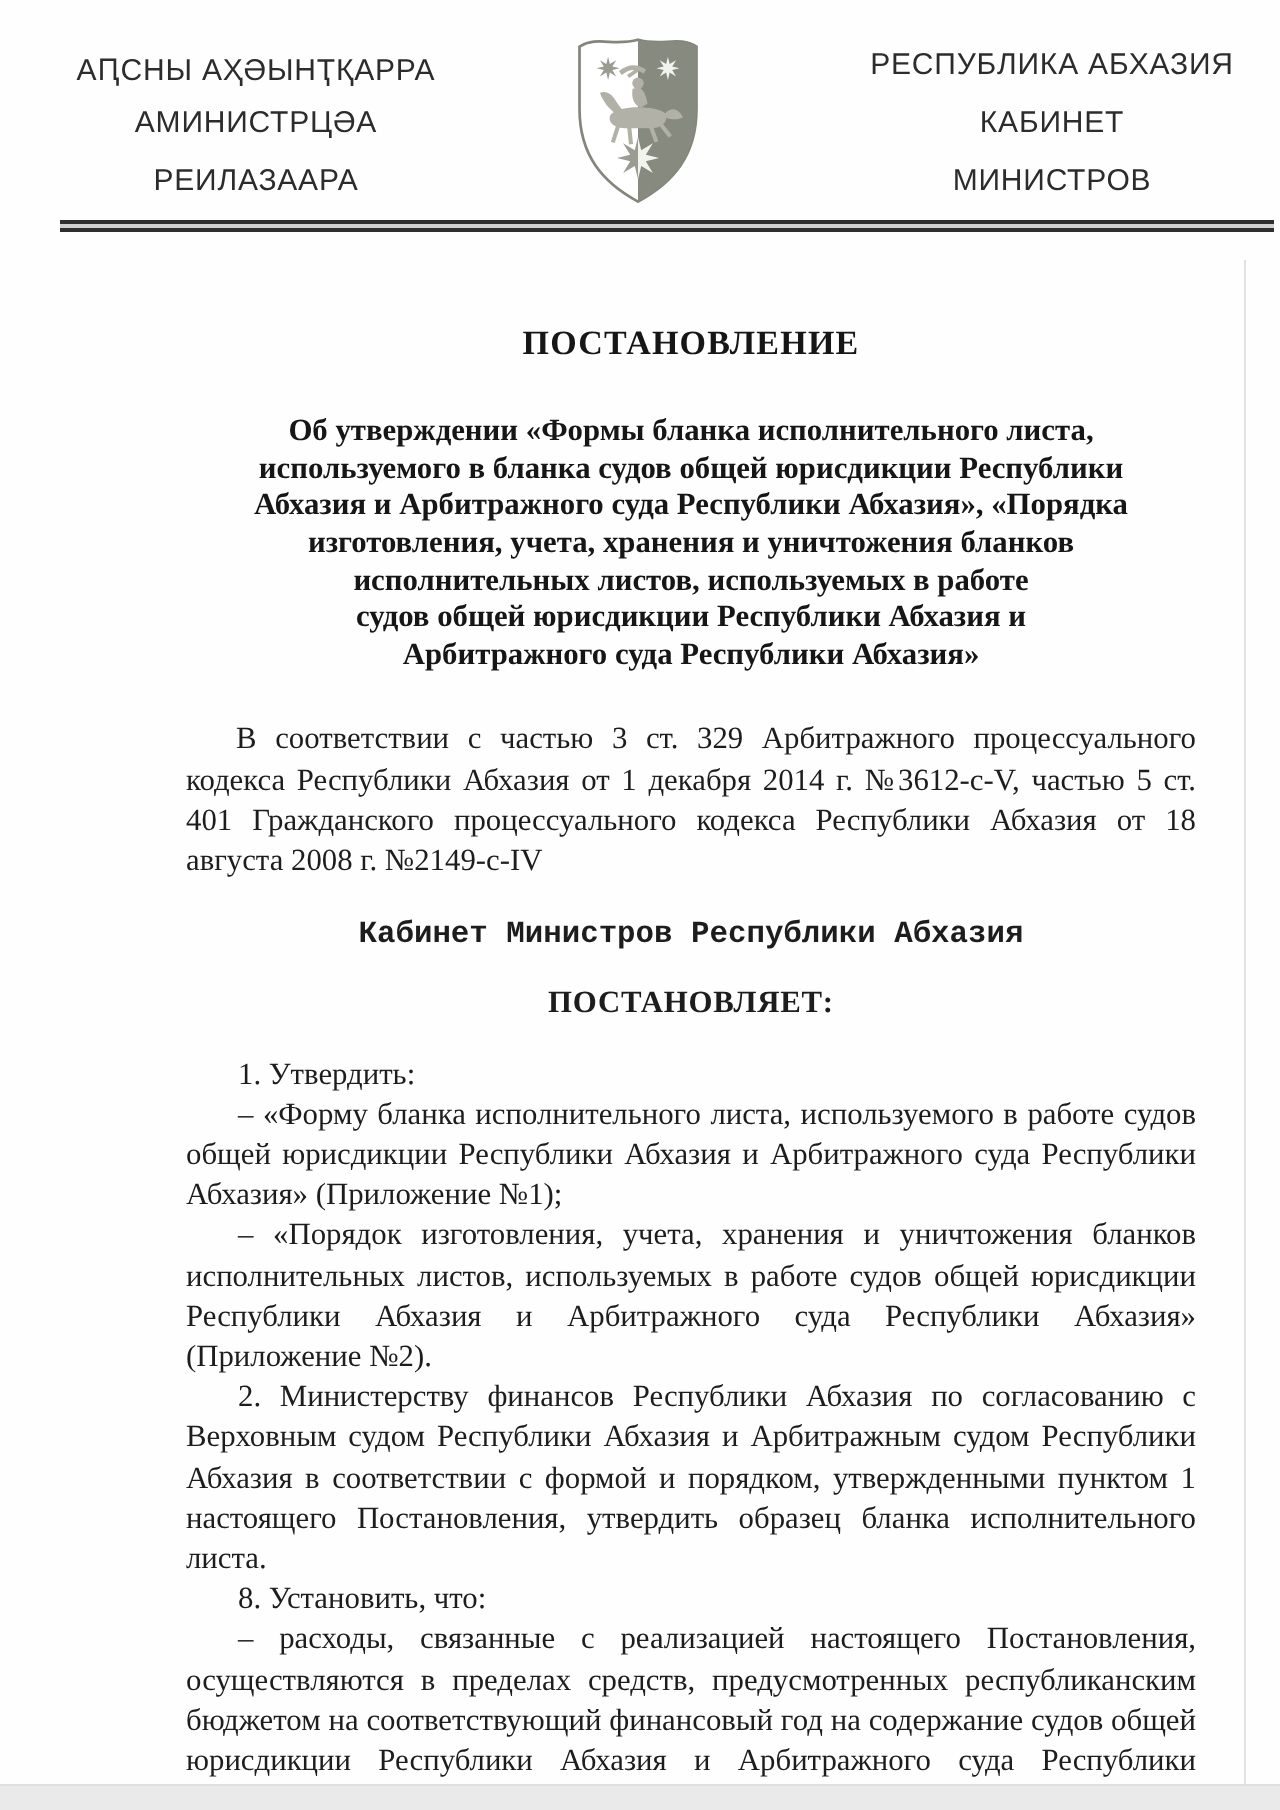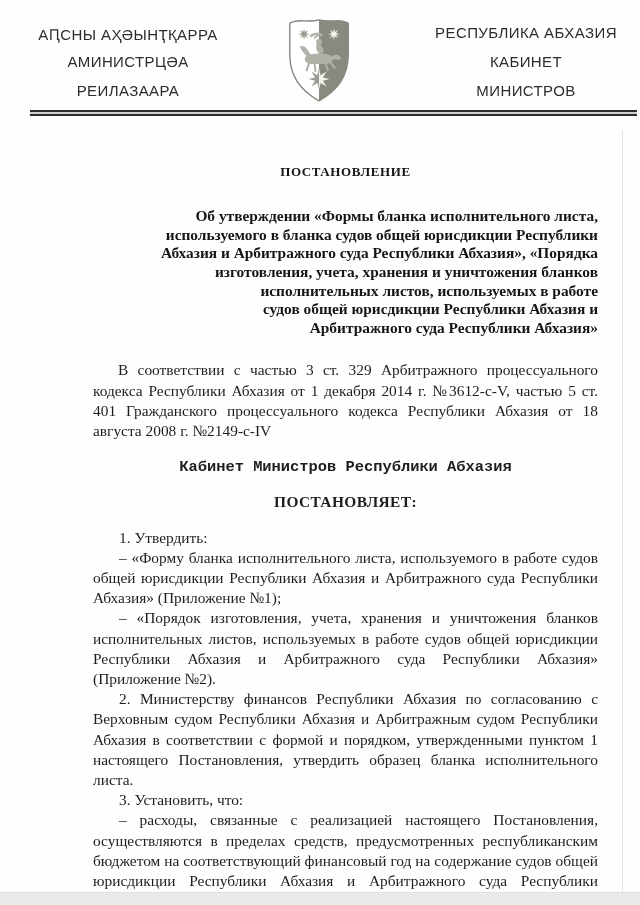--- a/index.html
+++ b/index.html
@@ -38,27 +38,27 @@
 
   
   .content {
     position:absolute; left:93px; top:116px; width:505px;
     font-size:15.4px; line-height:20.2px;
   }
   .doc-title {
     margin-top:46px;
     text-align:center;
     font-weight:bold;
-    font-size:13px;
+    font-size:17px;
     letter-spacing:0.6px;
     color:#161616;
   }
   .subject {
     margin-top:25px;
-    text-align:right;
+    text-align:center;
     font-weight:bold;
     font-size:15.4px;
     line-height:18.6px;
     color:#161616;
   }
   .preamble {
     margin:23px 0 0 0;
     text-align:justify;
     text-indent:25px;
   }
@@ -166,20 +166,20 @@
 
     <div class="authority">Кабинет Министров Республики Абхазия</div>
 
     <div class="enacting">ПОСТАНОВЛЯЕТ:</div>
 
     <div class="paragraphs">
       <p>1. Утвердить:</p>
       <p>– «Форму бланка исполнительного листа, используемого в работе судов общей юрисдикции Республики Абхазия и Арбитражного суда Республики Абхазия» (Приложение №1);</p>
       <p>– «Порядок изготовления, учета, хранения и уничтожения бланков исполнительных листов, используемых в работе судов общей юрисдикции Республики Абхазия и Арбитражного суда Республики Абхазия» (Приложение №2).</p>
       <p>2. Министерству финансов Республики Абхазия по согласованию с Верховным судом Республики Абхазия и Арбитражным судом Республики Абхазия в соответствии с формой и порядком, утвержденными пунктом 1 настоящего Постановления, утвердить образец бланка исполнительного листа.</p>
-      <p>3. Установить, что:</p>
+      <p>8. Установить, что:</p>
       <p>– расходы, связанные с реализацией настоящего Постановления, осуществляются в пределах средств, предусмотренных республиканским бюджетом на соответствующий финансовый год на содержание судов общей юрисдикции Республики Абхазия и Арбитражного суда Республики Абхазия;</p>
     </div>
   </div>
 
   <div class="edge-right"></div>
   <div class="bottom-shade"></div>
 </div>
 
 </body></html>

